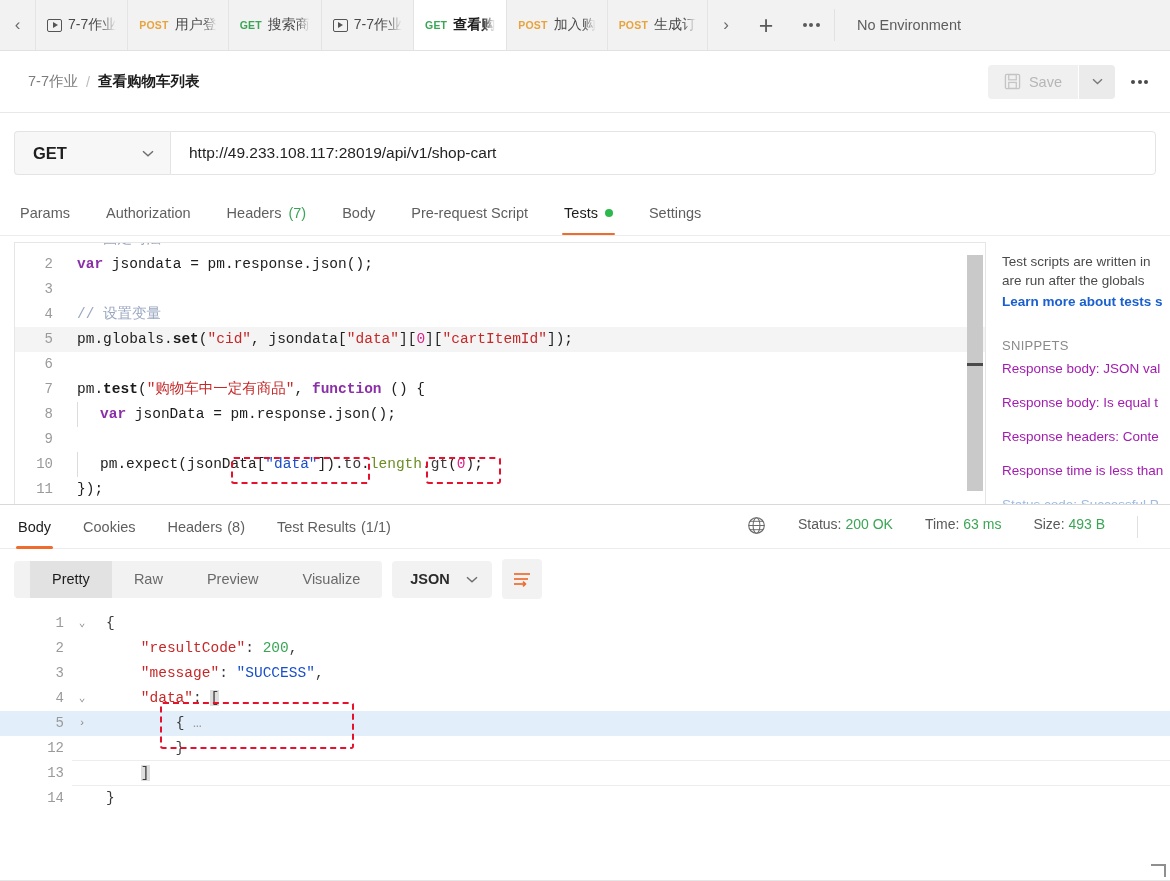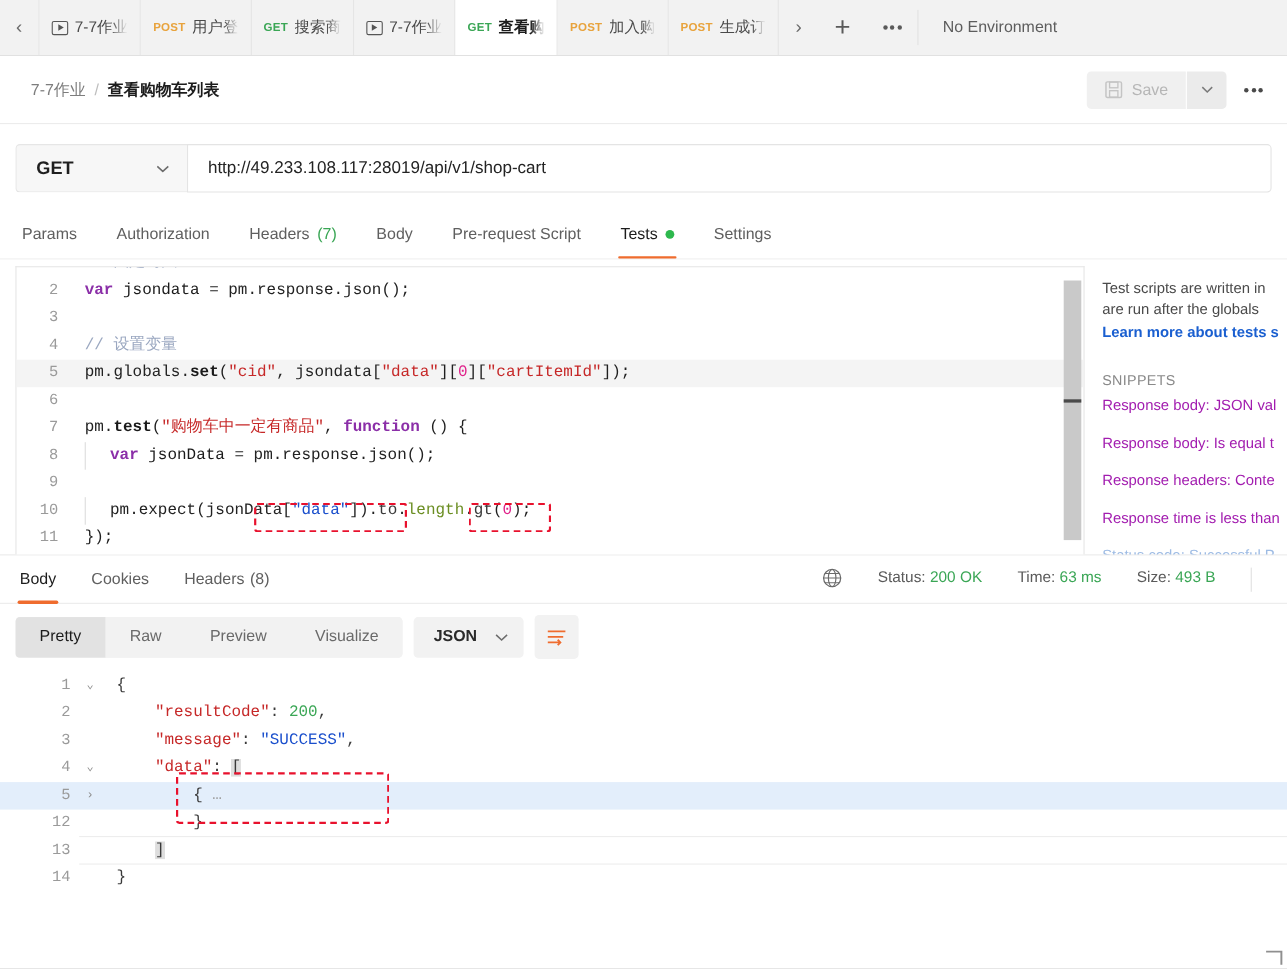--- a/index.html
+++ b/index.html
@@ -241,21 +241,21 @@
 
   .viewbar {
     display: flex; align-items: center; gap: 10px;
     padding: 10px 14px 8px 14px; background: #fff;
   }
   .segmented { display: flex; background: #f2f2f2; border-radius: 4px; overflow: hidden; }
   .seg {
     padding: 0 22px; height: 37px; display: flex; align-items: center;
     font-size: 14.5px; color: #6a6a6a; cursor: pointer; background: #f2f2f2;
   }
-  .seg.active { background: #e2e2e2; color: #1c1c1c; }
+  .seg.active { background: #e2e2e2; color: #1c1c1c; margin-left: 16px; }
   .fmt-select {
     display: flex; align-items: center; gap: 16px;
     background: #f2f2f2; border-radius: 4px; height: 37px;
     padding: 0 14px 0 18px; cursor: pointer;
   }
   .fmt-text { font-size: 14.5px; font-weight: 600; color: #2b2b2b; }
   .fmt-caret { color: #6d6d6d; font-size: 11px; }
   .wrap-btn {
     width: 40px; height: 40px; background: #f2f2f2; border-radius: 4px;
     display: flex; align-items: center; justify-content: center; cursor: pointer;
@@ -507,20 +507,24 @@
     <div class="rstab active">
       <span>Body</span>
     </div>
     <div class="rstab">
       <span>Cookies</span>
     </div>
     <div class="rstab">
       <span>Headers</span>
       <span class="count-green">(8)</span>
     </div>
+    <div class="rstab">
+      <span>Test Results</span>
+      <span class="count-green">(1/1)</span>
+    </div>
 
     <div class="rs-spacer"></div>
 
     <div class="status-group">
       <svg class="globe-icon" viewBox="0 0 20 20">
         <circle cx="10" cy="10" r="8.2" fill="none" stroke="#6a6a6a" stroke-width="1.2"></circle>
         <ellipse cx="10" cy="10" rx="3.6" ry="8.2" fill="none" stroke="#6a6a6a" stroke-width="1.1"></ellipse>
         <line x1="1.8" y1="10" x2="18.2" y2="10" stroke="#6a6a6a" stroke-width="1.1"></line>
         <line x1="3" y1="5.6" x2="17" y2="5.6" stroke="#6a6a6a" stroke-width="1"></line>
         <line x1="3" y1="14.4" x2="17" y2="14.4" stroke="#6a6a6a" stroke-width="1"></line>

